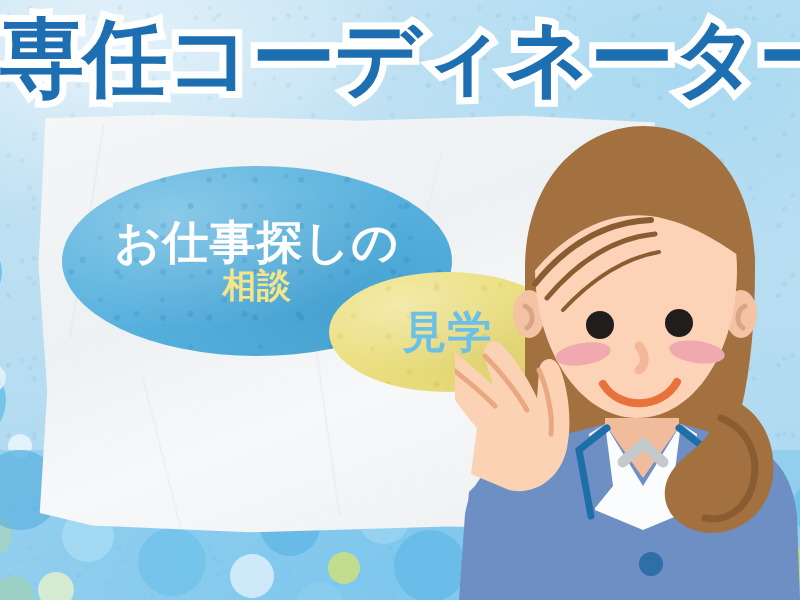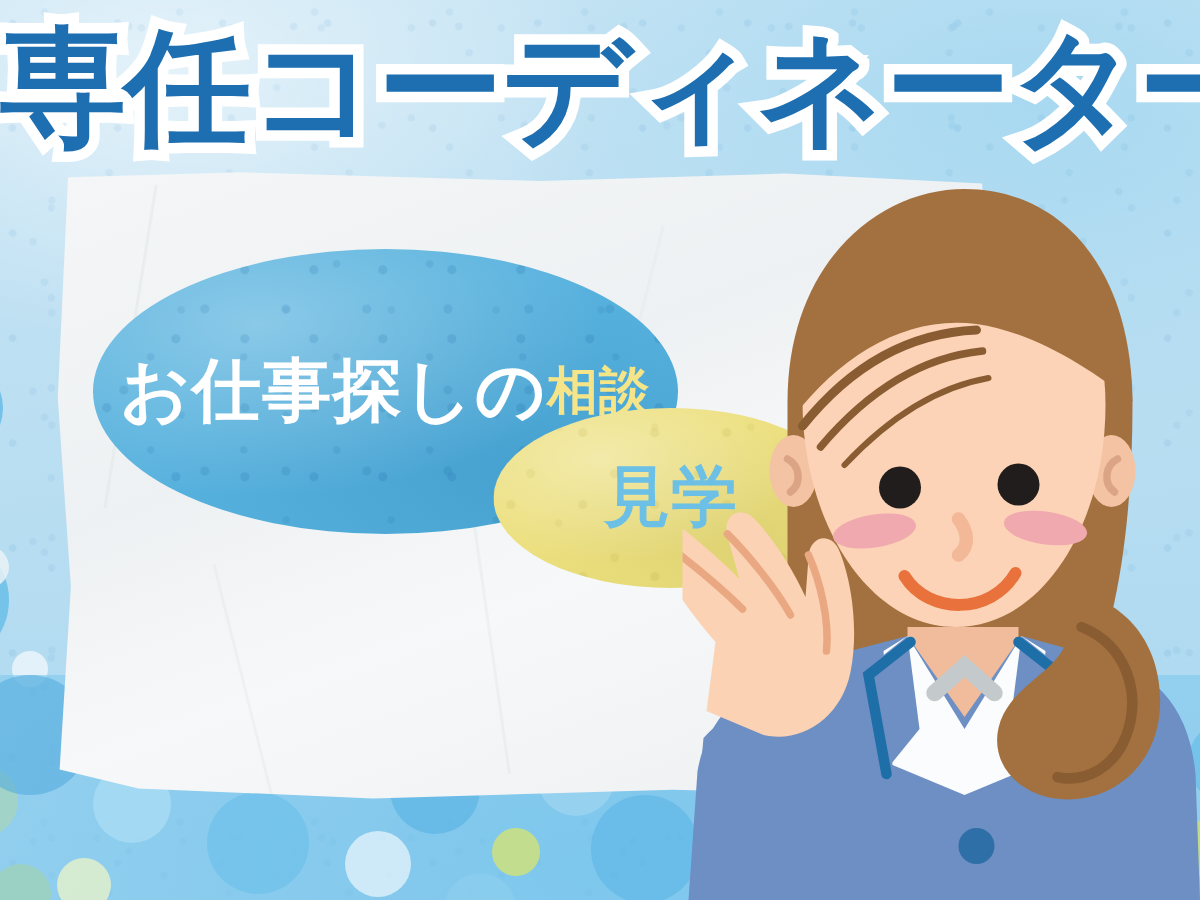--- a/index.html
+++ b/index.html
@@ -39,21 +39,21 @@
   
   .paper{
     position:absolute;left:36px;top:114px;width:625px;height:420px;
     background:linear-gradient(160deg,#f4f6f7 0%,#eef1f3 38%,#f7f8f9 62%,#eceff1 100%);
     clip-path:polygon(1.5% 1%, 20% 0.2%, 52% 1.6%, 78% 0.4%, 99% 2%, 100% 30%, 98.7% 62%, 99.6% 88%, 97% 99.4%, 66% 98.2%, 34% 99.6%, 9% 98%, 0.6% 95%, 1.8% 66%, 0.4% 36%);
     box-shadow:0 2px 14px rgba(90,130,160,.18);
   }
   .paper-fold{position:absolute;background:rgba(205,214,220,.45);}
 
   
-  .ellipse{position:absolute;border-radius:50%;display:flex;flex-direction:row;
+  .ellipse{position:absolute;border-radius:50%;display:flex;flex-direction:column;
            align-items:center;justify-content:center;}
   .ell-blue{
     background:
       radial-gradient(ellipse at 28% 26%, rgba(255,255,255,.30), rgba(255,255,255,0) 58%),
       radial-gradient(ellipse at 74% 78%, rgba(38,130,182,.35), rgba(38,130,182,0) 62%),
       #58b2de;
   }
   .ell-blue::after{content:"";position:absolute;inset:0;border-radius:50%;opacity:.35;
     mix-blend-mode:multiply;
     background-image:

